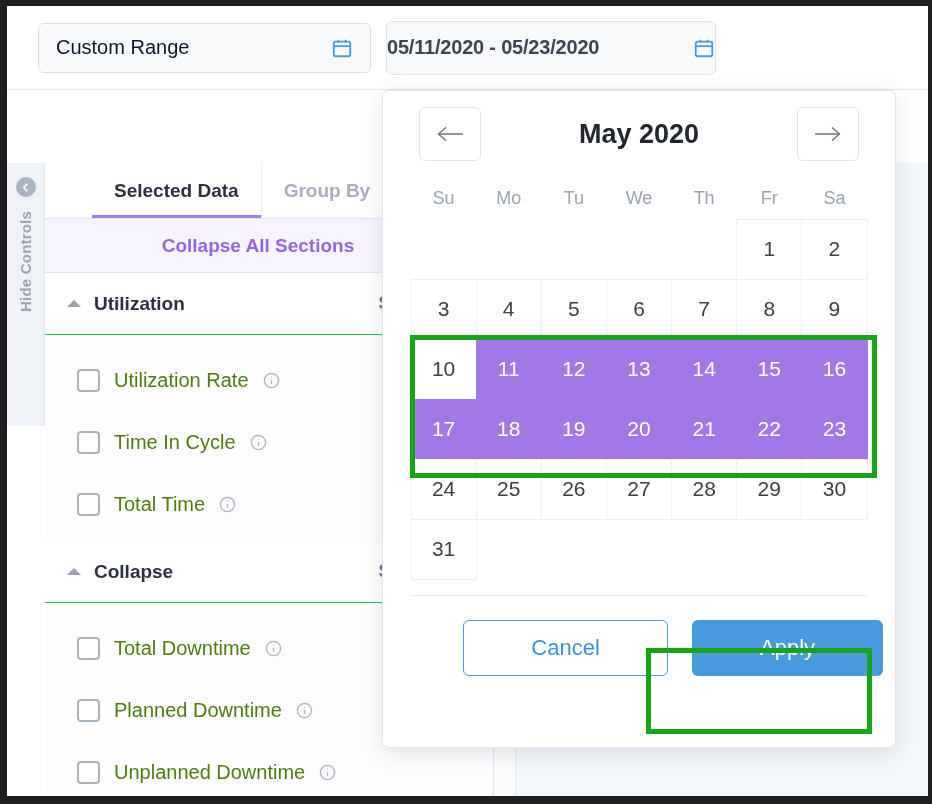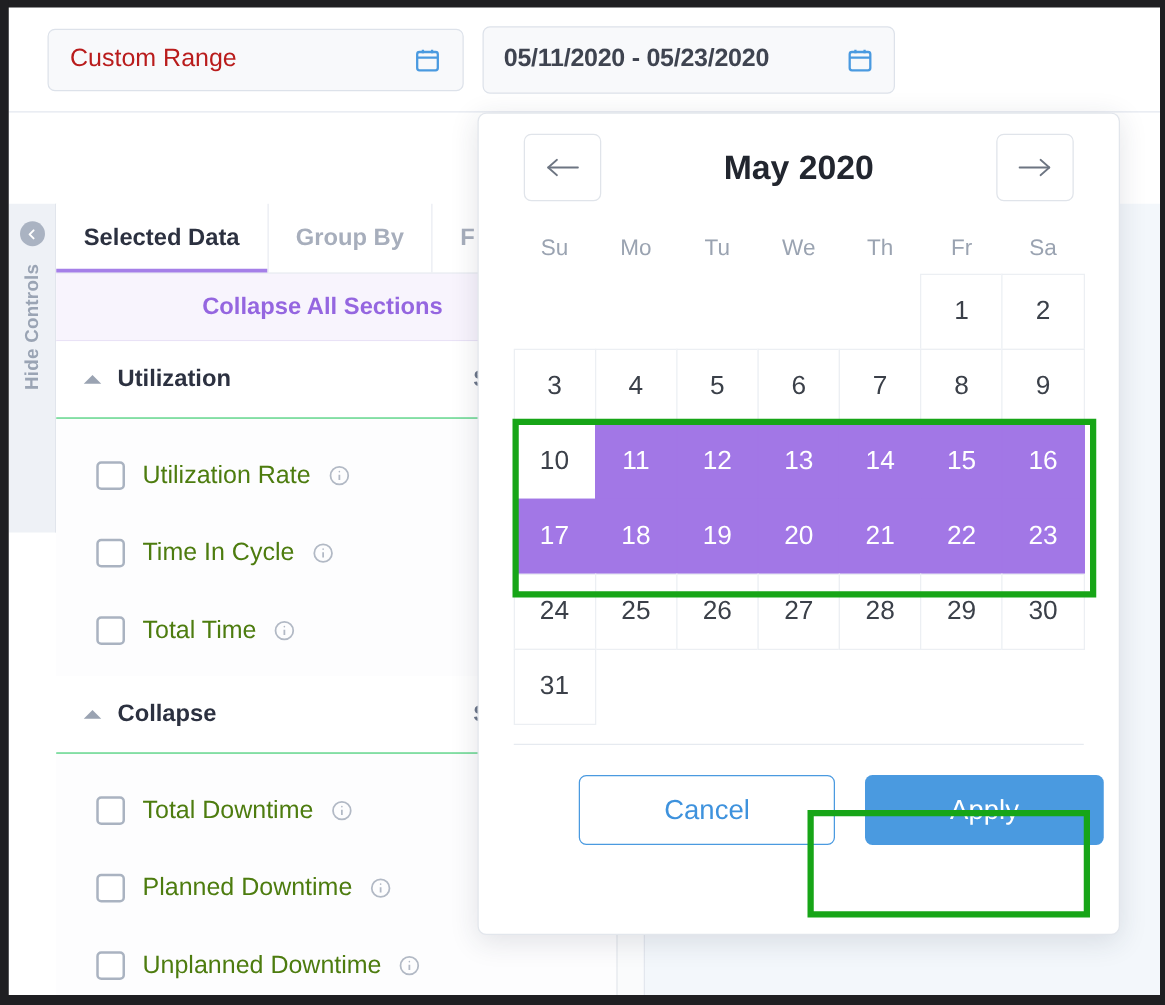--- a/index.html
+++ b/index.html
@@ -49,31 +49,31 @@
     background: #f8f9fb;
     border: 1px solid #dde2ea;
     border-radius: 6px;
     display: flex;
     align-items: center;
     padding: 0 17px;
     justify-content: space-between;
   }
   .range-select .label {
     font-size: 20px;
-    color: #b91c1c;
+    color: #0f172a;
   }
 
   .range-value {
     width: 330px; height: 54px;
     background: #f8f9fb;
     border: 1px solid #dde2ea;
     border-radius: 6px;
     display: flex;
     align-items: center;
-    padding: 0 16px;
+    padding: 0 0;
     justify-content: space-between;
   }
   .range-value .label {
     font-size: 20px;
     font-weight: bold;
     color: #3f4450;
     letter-spacing: -0.2px;
   }
 
   .cal-icon { width: 22px; height: 22px; flex: none; }
@@ -130,20 +130,21 @@
     align-items: center;
     font-size: 19px;
     font-weight: bold;
     color: #a7aebc;
     border-right: 1px solid #e9ecf2;
     white-space: nowrap;
   }
   .tab.active {
     color: #2c3140;
     box-shadow: inset 0 -3px 0 #a57fe8;
+    margin-left: 47px;
   }
 
   .collapse-bar {
     height: 54px;
     background: #f8f4fd;
     border-bottom: 1px solid #e9e2f6;
     display: flex;
     align-items: center;
     justify-content: center;
     padding-right: 22px;

